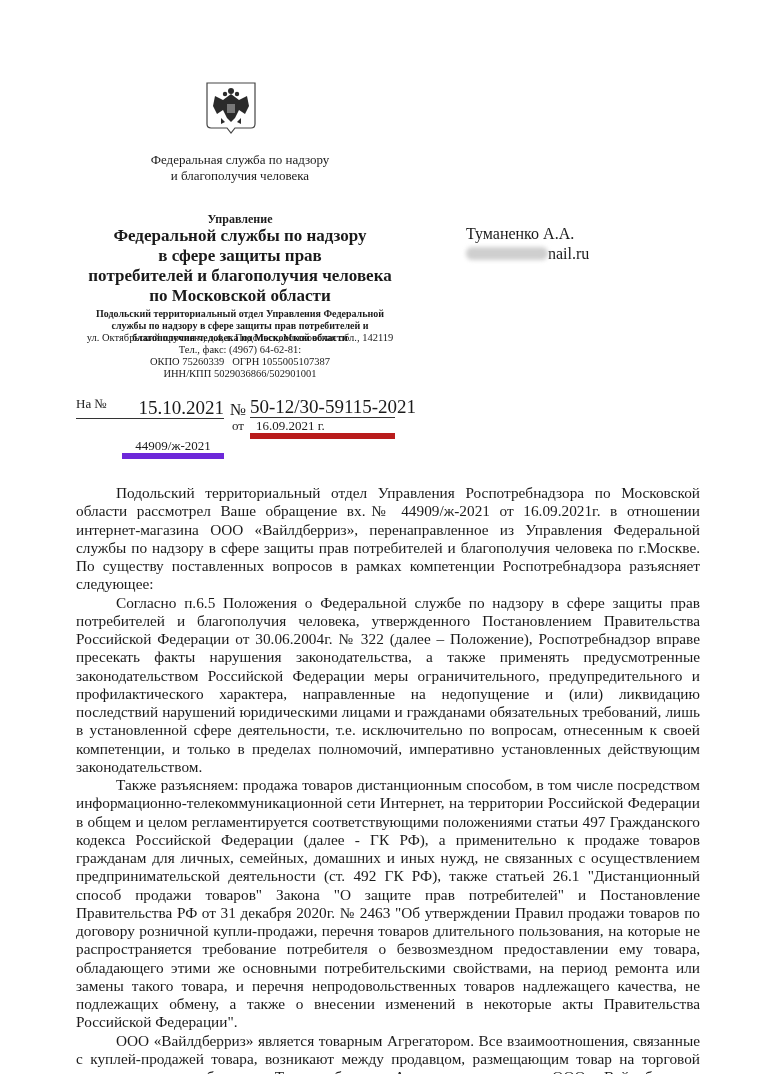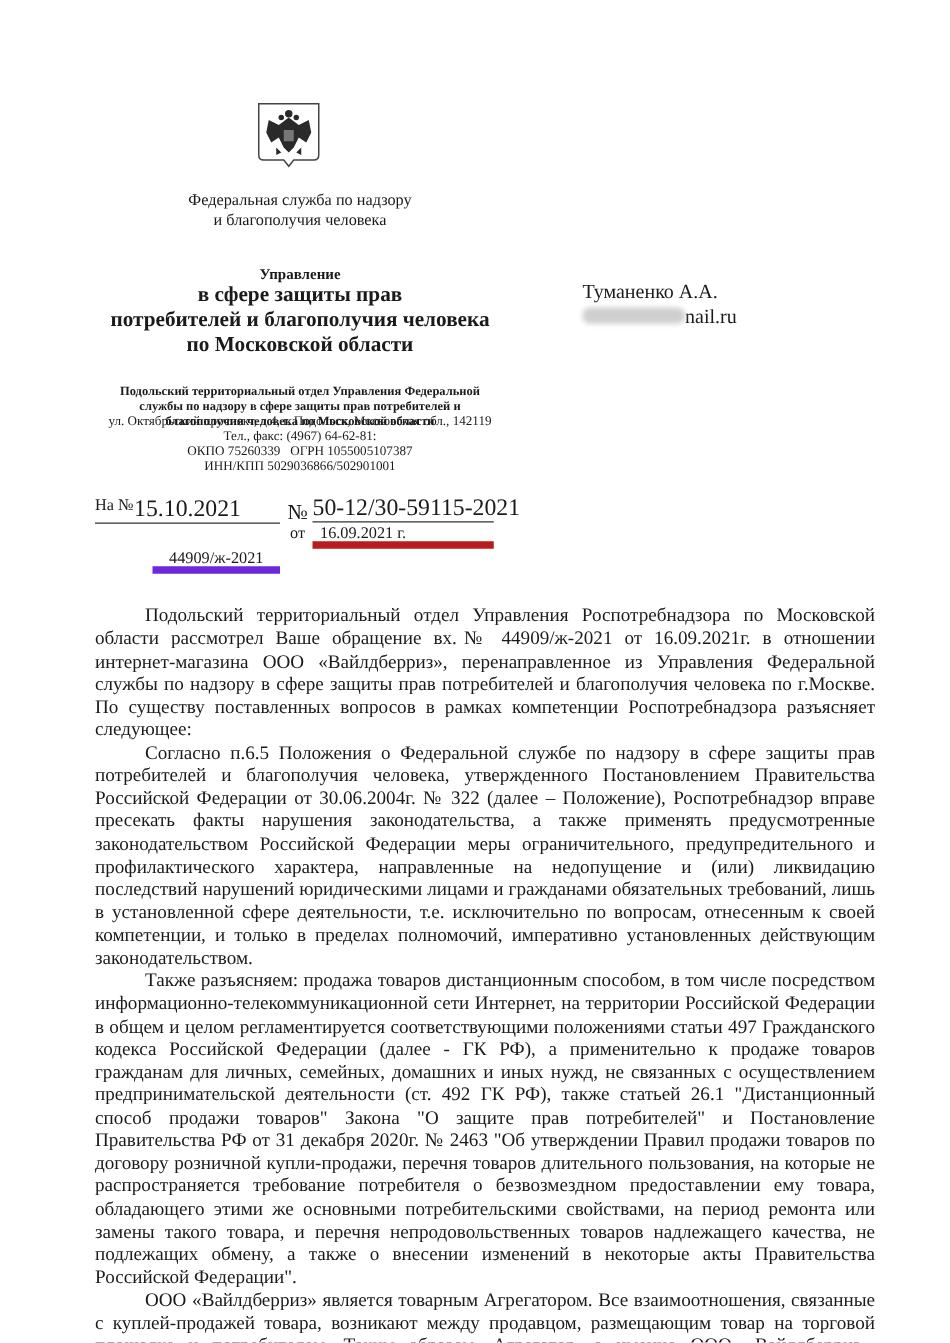--- a/index.html
+++ b/index.html
@@ -33,21 +33,21 @@
     .recipient {
       position: absolute; left: 466px; top: 184px; font-size: 16px; line-height: 20px;
     }
     .blur-mask {
       display: inline-block; width: 82px; height: 13px; vertical-align: -1px;
       background: #cfcfcf; border-radius: 6px; filter: blur(2px);
     }
 
     .regline { position: absolute; font-size: 16px; }
     .reg-date {
-      left: 76px; top: 358px; width: 148px; text-align: center; font-size: 19px;
+      left: 76px; top: 358px; width: 148px; text-align: right; font-size: 19px;
       border-bottom: 1px solid #333; line-height: 20px;
     }
     .reg-numsign { left: 230px; top: 360px; font-size: 17px; }
     .reg-num {
       left: 250px; top: 357px; font-size: 19px; line-height: 20px;
       border-bottom: 1px solid #333; width: 145px; white-space: nowrap;
     }
     .ref-label { left: 76px; top: 356px; font-size: 13px; }
     .ref-num {
       left: 122px; top: 398px; width: 102px; text-align: center; font-size: 13px;
@@ -84,20 +84,21 @@
     </svg>
   </div>
 
   <div class="header-block agency">
     <div>Федеральная служба по надзору</div>
     <div>и благополучия человека</div>
   </div>
 
   <div class="header-block dept-title">
     <div class="small">Управление</div>
+    <div class="big">Федеральной службы по надзору</div>
     <div class="big">в сфере защиты прав</div>
     <div class="big">потребителей и благополучия человека</div>
     <div class="big">по Московской области</div>
   </div>
 
   <div class="header-block subdiv">
     <div>Подольский территориальный отдел Управления Федеральной</div>
     <div>службы по надзору в сфере защиты прав потребителей и</div>
     <div>благополучия человека по Московской области</div>
   </div>

